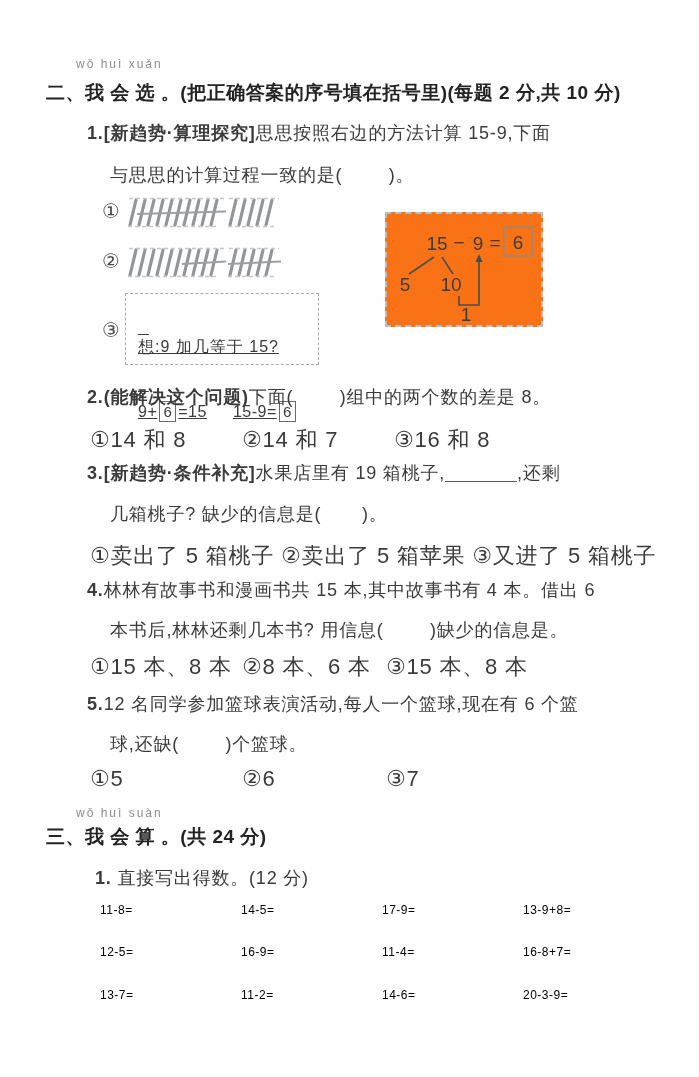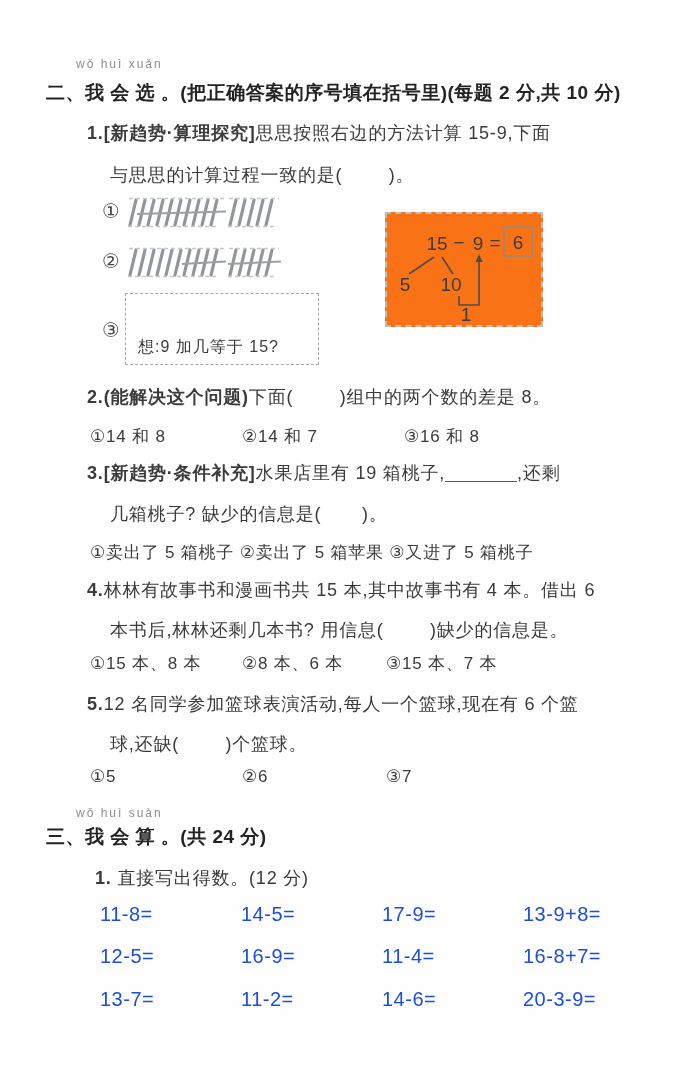--- a/index.html
+++ b/index.html
@@ -10,41 +10,41 @@
     color:#3b3b3b;
     position:relative;
     overflow:hidden;
   }
   .abs{position:absolute;white-space:pre}
   .pinyin{font-size:12px;color:#8e8e8e;letter-spacing:2px}
   .sec-title{font-size:19px;font-weight:bold;color:#232323;letter-spacing:.5px}
   .qline{font-size:18px;letter-spacing:.8px}
   .qnum{font-weight:bold}
   .qtag{font-weight:bold}
-  .opt{font-size:17px;letter-spacing:.8px}
+  .opt{font-size:22px;letter-spacing:.8px}
   .circ{font-size:20px;color:#4a4a4a}
   .blank{display:inline-block;width:72px;height:18px;border-bottom:1.4px solid #5a5a5a;vertical-align:-3px}
   .think-box{
     position:absolute;left:125px;top:293px;width:194px;height:72px;
     border:1px dashed #a9a9a9;background:#fefefe;padding:7px 10px 0 12px;
-    font-size:16px;letter-spacing:1px;white-space:pre;
+    font-size:16px;letter-spacing:1px;white-space:pre;text-decoration:underline;
   }
   .think-eq{margin-top:7px;font-size:16px;letter-spacing:.5px}
   .sbox{
     display:inline-block;min-width:17px;text-align:center;
     border:1.3px solid #6a6a6a;padding:0 3px;margin:0 2px;
     font-size:15px;line-height:19px;letter-spacing:0;
   }
   .eq-gap{display:inline-block;width:26px}
   .method-box{
     position:absolute;left:385px;top:212px;width:158px;height:115px;
     border:2px dashed #bdbdbd;background:#f97316;
   }
   .mt{font-size:19px;fill:#3c3c3c;font-family:"Liberation Sans","DejaVu Sans",sans-serif}
-  .calc{font-size:20px;letter-spacing:.5px;color:#1d4ed8}
+  .calc{font-size:12px;letter-spacing:.5px;color:#000000}
   .sticks-row{position:absolute}
 </style>
 </head>
 <body>
 
 <div class="abs pinyin" style="left:76px;top:57px">wǒ huì xuǎn</div>
 <div class="abs sec-title" style="left:46px;top:80px">二、我 会 选 。(把正确答案的序号填在括号里)(每题 2 分,共 10 分)</div>
 
 <div class="abs qline" style="left:87px;top:121px"><span class="qnum">1.</span><span class="qtag">[新趋势·算理探究]</span><span>思思按照右边的方法计算 15-9,下面</span></div>
 <div class="abs qline" style="left:110px;top:163px">与思思的计算过程一致的是(        )。</div>
@@ -94,20 +94,21 @@
       <line x1="136" y1="3" x2="130" y2="28" stroke="#939699" stroke-width="3.2" stroke-linecap="round"></line>
       <line x1="145" y1="3" x2="139" y2="28" stroke="#939699" stroke-width="3.2" stroke-linecap="round"></line>
       <line x1="102" y1="1.5" x2="152" y2="1.5" stroke="#c5c8ca" stroke-width="1.3" stroke-dasharray="4 3"></line>
       <line x1="101" y1="29.5" x2="147" y2="29.5" stroke="#c5c8ca" stroke-width="1.3" stroke-dasharray="4 3"></line>
       <line x1="101" y1="17" x2="154" y2="14.5" stroke="#9da0a3" stroke-width="2"></line>
     </svg></div>
 
 <div class="abs circ" style="left:102px;top:318px">③</div>
 <div class="think-box">
   <div>想:9 加几等于 15?</div>
+  <div class="think-eq"><span>9+</span><span class="sbox">6</span><span>=15</span><span class="eq-gap"></span><span>15-9=</span><span class="sbox">6</span></div>
 </div>
 
 <div class="method-box">
   <svg width="154" height="111" viewBox="0 0 154 111">
     <text class="mt" x="50" y="36" text-anchor="middle">15</text>
     <text class="mt" x="72" y="35" text-anchor="middle">−</text>
     <text class="mt" x="91" y="36" text-anchor="middle">9</text>
     <text class="mt" x="108" y="35" text-anchor="middle">=</text>
     <rect x="117" y="13" width="28" height="29" fill="none" stroke="#8c8c8c" stroke-width="1.4"></rect>
     <text class="mt" x="131" y="35" text-anchor="middle">6</text>
@@ -117,31 +118,31 @@
     <text class="mt" x="64" y="77" text-anchor="middle">10</text>
     <polyline points="72,82 72,91 92,91 92,44" fill="none" stroke="#4d4d4d" stroke-width="1.6"></polyline>
     <polygon points="88.5,48 95.5,48 92,40" fill="#4d4d4d"></polygon>
     <text class="mt" x="79" y="107" text-anchor="middle">1</text>
   </svg>
 </div>
 
 <div class="abs qline" style="left:87px;top:385px"><span class="qnum">2.</span><span class="qtag">(能解决这个问题)</span><span>下面(        )组中的两个数的差是 8。</span></div>
 <div class="abs opt" style="left:90px;top:425px">①14 和 8</div>
 <div class="abs opt" style="left:242px;top:425px">②14 和 7</div>
-<div class="abs opt" style="left:404px;top:425px">③16 和 8</div>
+<div class="abs opt" style="left:394px;top:425px">③16 和 8</div>
 
 <div class="abs qline" style="left:87px;top:461px"><span class="qnum">3.</span><span class="qtag">[新趋势·条件补充]</span><span>水果店里有 19 箱桃子,</span><span class="blank"></span><span>,还剩</span></div>
 <div class="abs qline" style="left:110px;top:502px">几箱桃子? 缺少的信息是(       )。</div>
 <div class="abs opt" style="left:90px;top:541px">①卖出了 5 箱桃子 ②卖出了 5 箱苹果 ③又进了 5 箱桃子</div>
 
 <div class="abs qline" style="left:87px;top:578px"><span class="qnum">4.</span><span>林林有故事书和漫画书共 15 本,其中故事书有 4 本。借出 6</span></div>
 <div class="abs qline" style="left:110px;top:618px">本书后,林林还剩几本书? 用信息(        )缺少的信息是。</div>
 <div class="abs opt" style="left:90px;top:652px">①15 本、8 本</div>
 <div class="abs opt" style="left:242px;top:652px">②8 本、6 本</div>
-<div class="abs opt" style="left:386px;top:652px">③15 本、7 本</div>
+<div class="abs opt" style="left:386px;top:652px">③15 本、8 本</div>
 
 <div class="abs qline" style="left:87px;top:692px"><span class="qnum">5.</span><span>12 名同学参加篮球表演活动,每人一个篮球,现在有 6 个篮</span></div>
 <div class="abs qline" style="left:110px;top:732px">球,还缺(        )个篮球。</div>
 <div class="abs opt" style="left:90px;top:766px">①5</div>
 <div class="abs opt" style="left:242px;top:766px">②6</div>
 <div class="abs opt" style="left:386px;top:766px">③7</div>
 
 <div class="abs pinyin" style="left:76px;top:806px">wǒ huì suàn</div>
 <div class="abs sec-title" style="left:46px;top:824px">三、我 会 算 。(共 24 分)</div>
 <div class="abs qline" style="left:95px;top:866px"><span class="qnum">1.</span><span> 直接写出得数。(12 分)</span></div>

